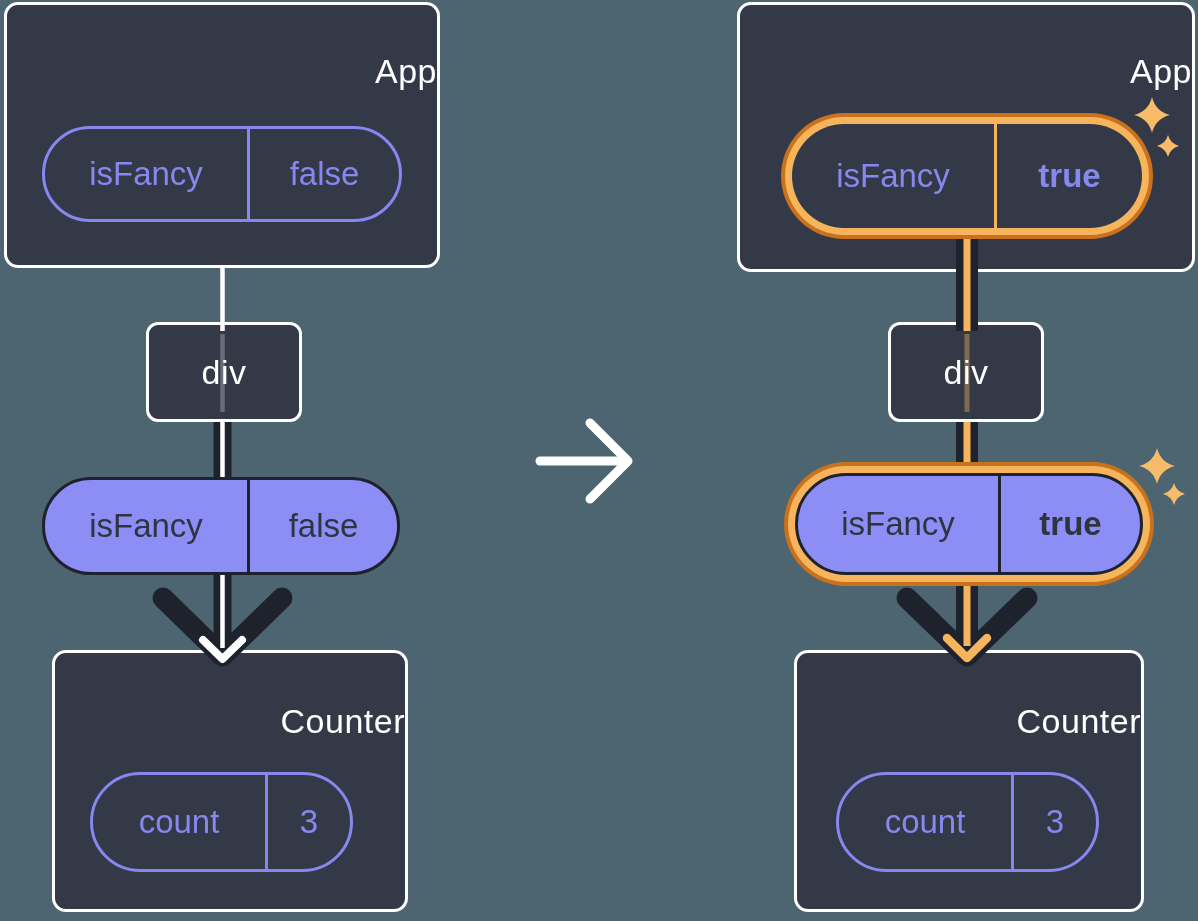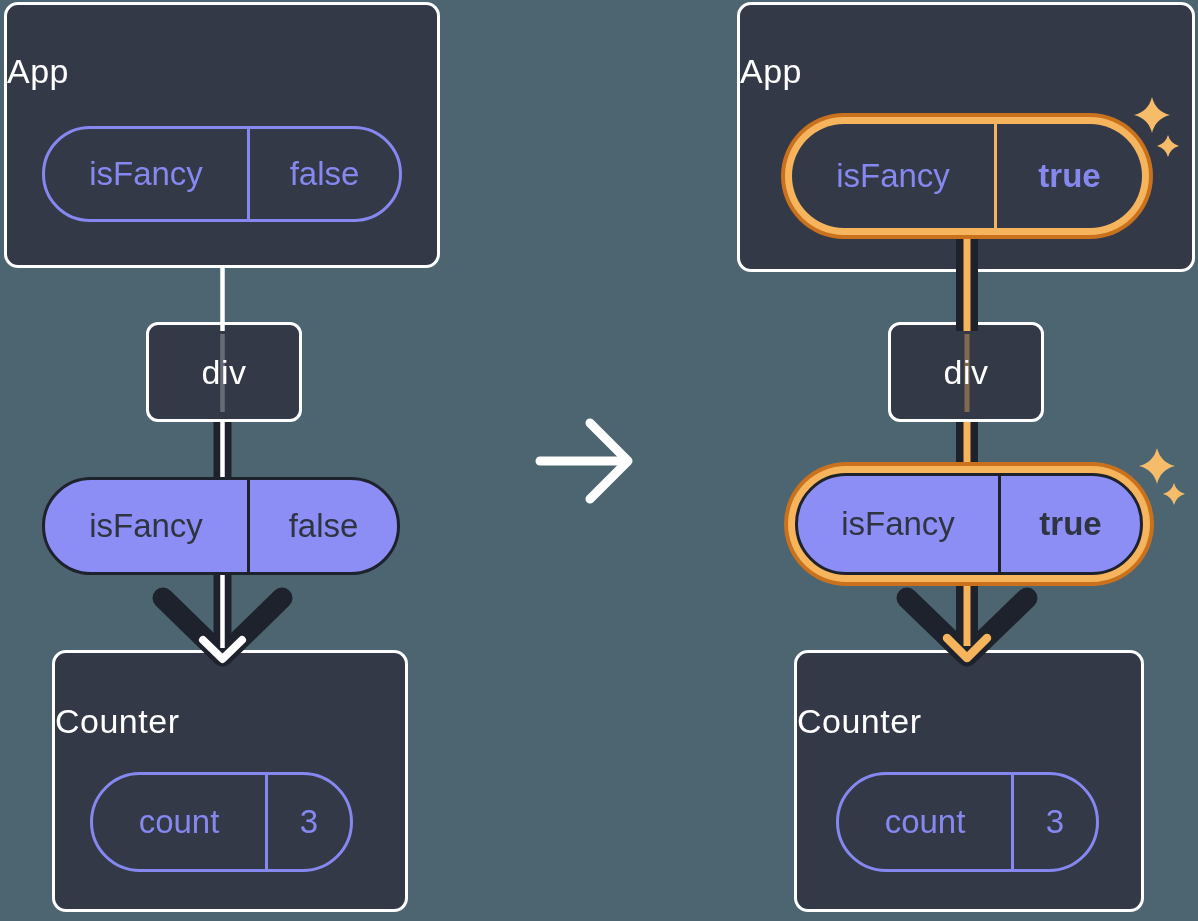--- a/index.html
+++ b/index.html
@@ -15,21 +15,21 @@
   .box{
     position:absolute;
     background:#333947;
     border:3px solid #FFFFFF;
     border-radius:14px;
     box-sizing:border-box;
   }
   .box-title{
     position:relative;z-index:4;
     color:#FFFFFF;font-size:34px;font-weight:500;
-    text-align:left;letter-spacing:0.5px;
+    text-align:right;letter-spacing:0.5px;
   }
   .div-box{display:flex;align-items:center;justify-content:center;border-radius:12px;}
 
   
   .pill{
     position:absolute;z-index:3;
     display:flex;box-sizing:border-box;
     border-radius:60px;overflow:hidden;
   }
   .pill .cell{

